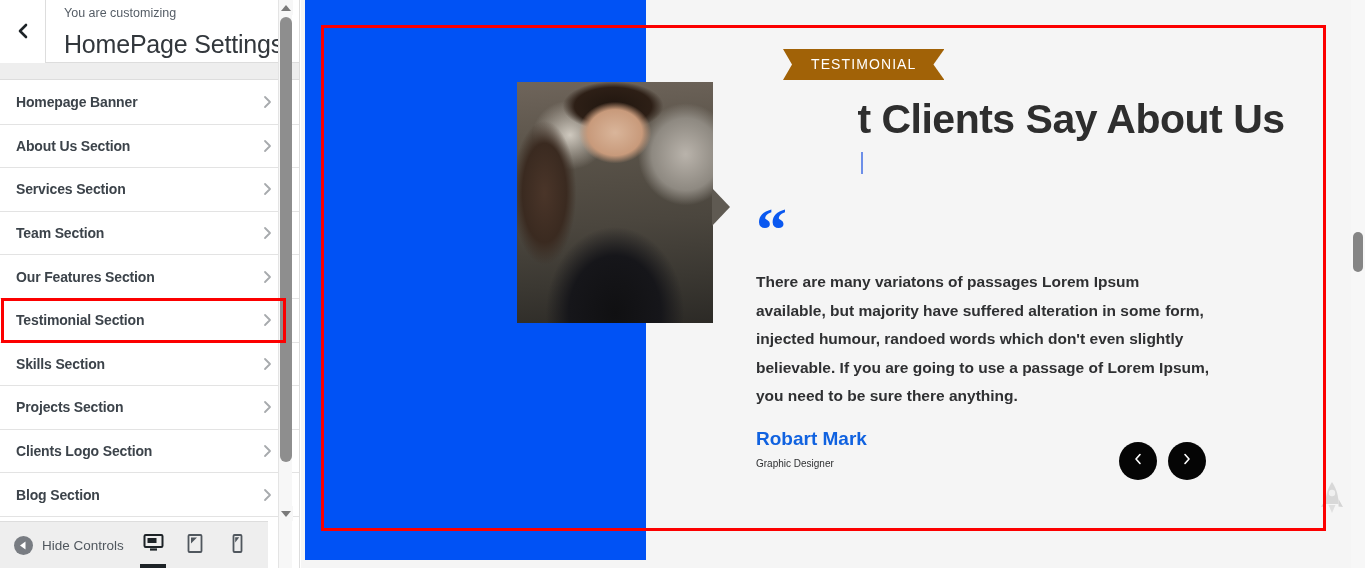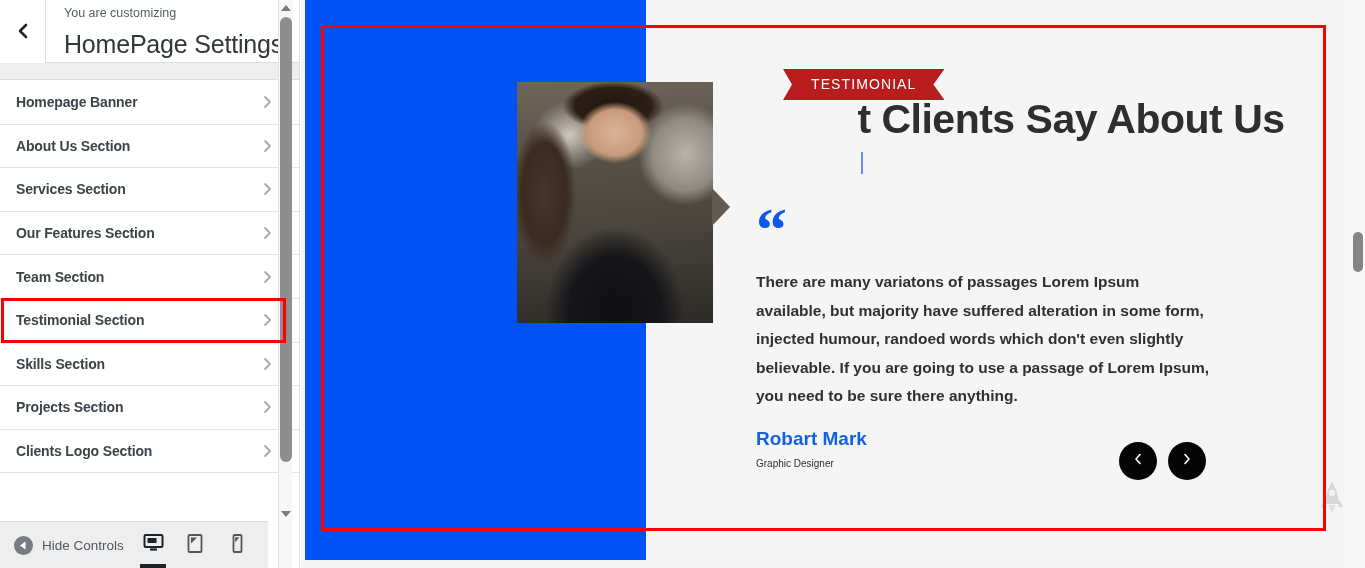--- a/index.html
+++ b/index.html
@@ -41,21 +41,21 @@
     font-size: 25px; color: #32373c; font-weight: 400;
     line-height: 26px; letter-spacing: -0.2px;
   }
   .gray-band {
     height: 17px; background: #eeeeee;
     border-bottom: 1px solid #ddd;
   }
 
   #section-list {
     position: absolute; top: 81px; left: 0;
-    width: 299px; height: 392px;
+    width: 299px; height: 440px;
     background: #fff;
     overflow: hidden;
   }
   .sec-item {
     position: relative;
     height: 43.6px;
     display: flex; align-items: center;
     padding: 0 16px;
     border-bottom: 1px solid #e3e3e3;
     background: #fff;
@@ -144,27 +144,26 @@
     width: 719px; height: 560px;
     background: #f5f5f5;
   }
 
   .ribbon-wrap {
     position: absolute; left: 482px; top: 49px;
   }
   .ribbon {
     position: relative;
     display: inline-block;
-    background: #b91c1c;
+    background: #a16207;
     color: #fff;
     font-size: 14px;
     letter-spacing: 1.1px;
     padding: 7px 28px 8px 28px;
     clip-path: polygon(0 0, 100% 0, 100% 100%, 0 100%, 9px 50%);
-    margin-top: 20px;
   }
   .ribbon::after {
     content: ""; position: absolute; right: 0; top: 0;
     width: 11px; height: 100%;
     background: #f5f5f5;
     clip-path: polygon(100% 0, 100% 100%, 0 50%);
   }
 
   #heading {
     position: absolute; left: 345px; top: 95px;
@@ -308,29 +307,29 @@
       </div>
       <div class="sec-item">
         <span class="sec-label">Services Section</span>
         <span class="sec-chevron">
           <svg width="11" height="16" viewBox="0 0 11 16">
               <polyline points="3,3 8,8 3,13" fill="none" stroke="#a7aaad" stroke-width="1.8" stroke-linecap="round" stroke-linejoin="round"></polyline>
             </svg>
         </span>
       </div>
       <div class="sec-item">
+        <span class="sec-label">Team Section</span>
+        <span class="sec-chevron">
+          <svg width="11" height="16" viewBox="0 0 11 16">
+              <polyline points="3,3 8,8 3,13" fill="none" stroke="#a7aaad" stroke-width="1.8" stroke-linecap="round" stroke-linejoin="round"></polyline>
+            </svg>
+        </span>
+      </div>
+      <div class="sec-item">
         <span class="sec-label">Our Features Section</span>
-        <span class="sec-chevron">
-          <svg width="11" height="16" viewBox="0 0 11 16">
-              <polyline points="3,3 8,8 3,13" fill="none" stroke="#a7aaad" stroke-width="1.8" stroke-linecap="round" stroke-linejoin="round"></polyline>
-            </svg>
-        </span>
-      </div>
-      <div class="sec-item">
-        <span class="sec-label">Team Section</span>
         <span class="sec-chevron">
           <svg width="11" height="16" viewBox="0 0 11 16">
               <polyline points="3,3 8,8 3,13" fill="none" stroke="#a7aaad" stroke-width="1.8" stroke-linecap="round" stroke-linejoin="round"></polyline>
             </svg>
         </span>
       </div>
       <div class="sec-item">
         <span class="sec-label">Testimonial Section</span>
         <span class="sec-chevron">
           <svg width="11" height="16" viewBox="0 0 11 16">

